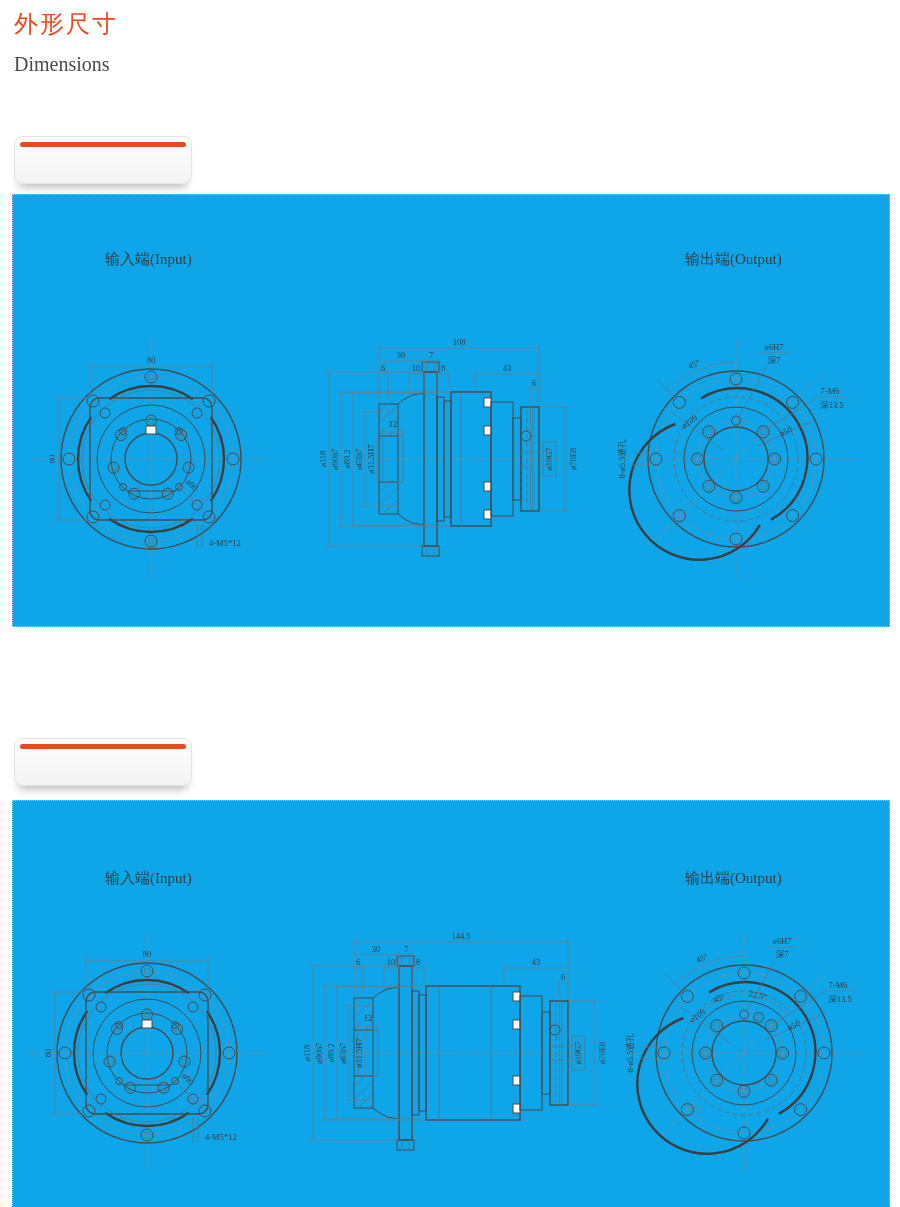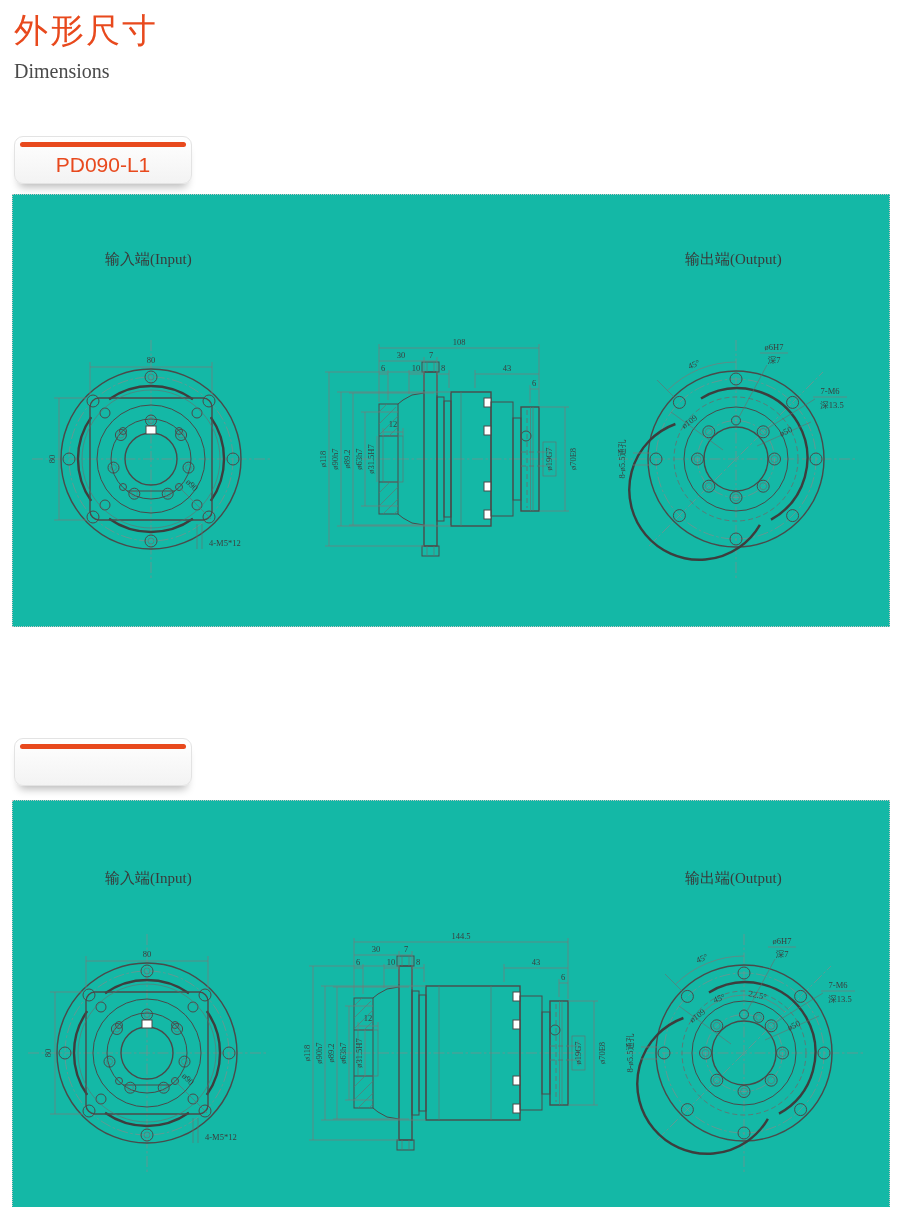--- a/index.html
+++ b/index.html
@@ -1,25 +1,25 @@
 <!DOCTYPE html>
 <html><head>
 <meta charset="utf-8">
 <style>
   html,body{margin:0;padding:0}
   body{width:900px;height:1207px;position:relative;overflow:hidden;background:#fff;
        font-family:"Liberation Sans",sans-serif}
   .page-header{position:absolute;left:14px;top:8px}
-  .title-cn{color:#e8491d;font-size:34px;letter-spacing:2px}
-  .title-en{color:#4a4a4a;font-size:20px;font-family:"Liberation Serif","DejaVu Serif",serif;margin-top:6px}
+  .title-cn{color:#e8491d;font-size:24px;letter-spacing:2px}
+  .title-en{color:#4a4a4a;font-size:20px;font-family:"Liberation Serif","DejaVu Serif",serif;margin-top:13px}
   .badge{position:absolute;left:14px;width:176px;height:46px;background:linear-gradient(#ffffff,#f3f3f3);
          border:1px solid #e3e3e3;border-radius:9px;box-shadow:0 8px 9px -5px rgba(0,0,0,.28);text-align:center}
   .badge-bar{height:5px;background:#e8491d;border-radius:3px;margin:5px 5px 0 5px}
   .badge-text{display:block;color:#e8491d;font-size:21px;line-height:36px}
-  .panel{position:absolute;left:12px;width:876px;border:1px dotted #c4c4c4;background:#14b8a6}
+  .panel{position:absolute;left:12px;width:876px;border:1px dotted #c4c4c4;background:#0ea5e9}
   .panel-1{top:194px;height:431px}
   .panel-2{top:800px;height:420px}
   .view-label{position:absolute;font-family:"Liberation Serif","DejaVu Serif",serif;
               font-size:15px;color:#3a3a3a;white-space:nowrap}
   .vsvg{position:absolute}
   
   .ln{stroke:#4a4a4a;fill:none;stroke-width:1}
   .lw{stroke-width:1.4}
   .thin{stroke:#6b6b6b;fill:none;stroke-width:.6}
   .thk{stroke:#3d3d3d;fill:none;stroke-width:2.4}
@@ -32,21 +32,20 @@
 </head>
 <body>
 
 <div class="page-header">
   <div class="title-cn">外形尺寸</div>
   <div class="title-en">Dimensions</div>
 </div>
 
 <div class="badge" style="top:136px">
   <div class="badge-bar"></div>
-  <span class="badge-text">PD090-L1</span>
 </div>
 
 <div class="panel panel-1">
   <div class="view-label" style="left:92px;top:55px">输入端(Input)</div>
   <div class="view-label" style="left:672px;top:55px">输出端(Output)</div>
 
   <svg class="vsvg" style="left:13px;top:139px" width="250" height="250" viewBox="0 0 250 250">
     <line class="cl" x1="125" y1="6" x2="125" y2="244"></line>
       <line class="cl" x1="6" y1="125" x2="244" y2="125"></line>
     <circle class="ln lw" cx="125" cy="125" r="90"></circle>

